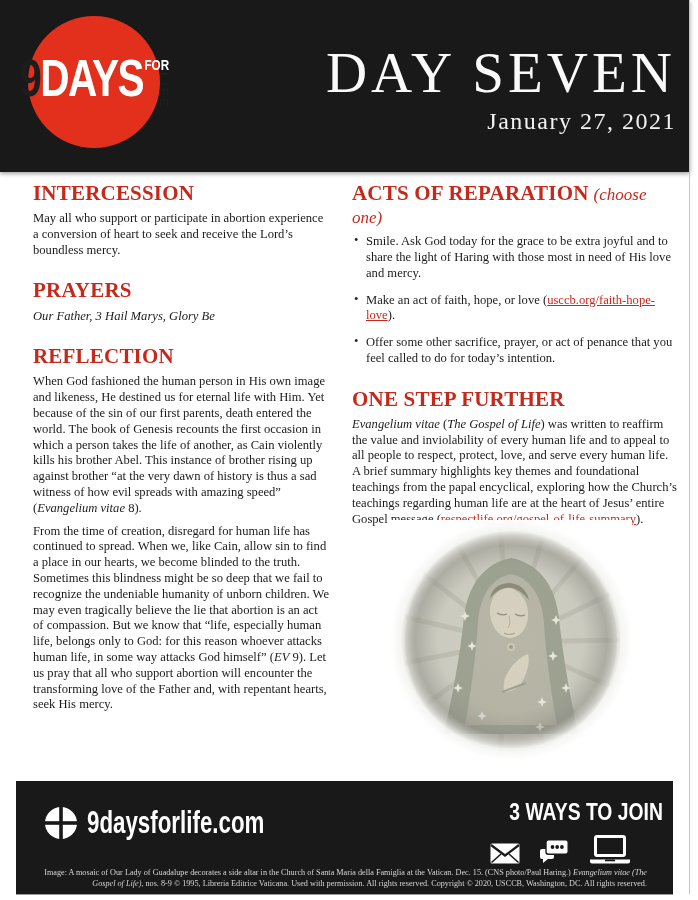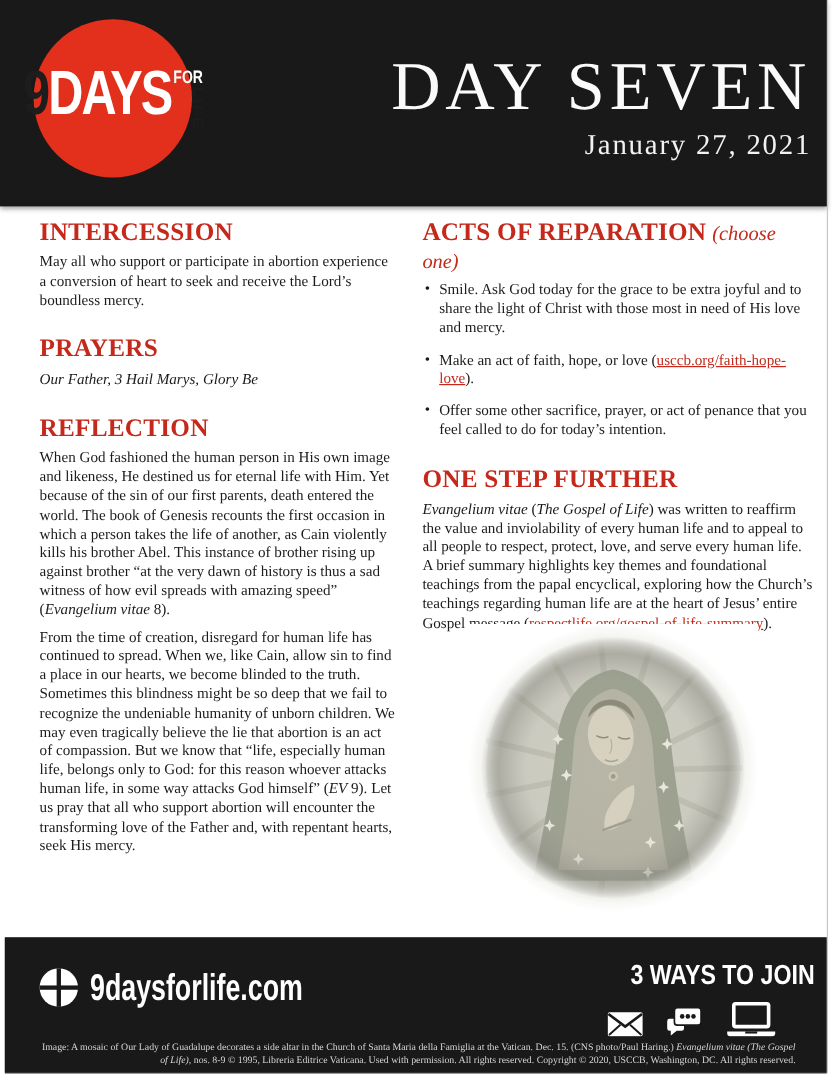--- a/index.html
+++ b/index.html
@@ -37,22 +37,22 @@
   i { font-style:italic; }
   ul.acts { list-style:none; margin:4px 0 0; padding:0; }
   ul.acts li { position:relative; padding-left:14px; margin-bottom:11px; font-size:12.6px; line-height:15.8px; }
   ul.acts li::before { content:"\2022"; position:absolute; left:2px; top:-1px; }
   a.red-link { color:#c5291b; text-decoration:underline; cursor:pointer; }
 
   
   figure.guadalupe { position:absolute; left:390px; top:520px; width:242px; height:240px; margin:0; }
 
   
-  .footer { position:absolute; left:4px; top:781px; width:657px; height:113px; background:#191919;
-            box-shadow:0 1px 0 #9a9a9a;padding-left:28px; }
+  .footer { position:absolute; left:16px; top:781px; width:657px; height:113px; background:#191919;
+            box-shadow:0 1px 0 #9a9a9a; }
   .site { position:absolute; left:28px; top:24px; display:flex; align-items:center; gap:9px; }
   .site-text { color:#fff; font-family:"Liberation Sans", sans-serif; font-weight:bold; font-size:31px;
                transform:scaleX(.72); transform-origin:0 50%; white-space:nowrap; }
   .join { position:absolute; right:36px; top:18px; width:152px; text-align:center; }
   .join-title { color:#fff; font-family:"Liberation Sans", sans-serif; font-weight:bold; font-size:23px;
                 transform:scaleX(.84); transform-origin:100% 50%; white-space:nowrap; }
   .join-icons { margin-top:9px; display:flex; justify-content:center; align-items:flex-end; gap:19px; }
   .credit { position:absolute; left:0; right:0; bottom:5px; margin:0; padding:0 26px; text-align:right;
             color:#d6d6d6; font-size:8.2px; line-height:11px; }
 </style>
@@ -86,21 +86,21 @@
     <p class="bt italic-line">Our Father, 3 Hail Marys, Glory Be</p>
 
     <h2 class="sec">REFLECTION</h2>
     <p class="bt"><span>When God fashioned the human person in His own image and likeness, He destined us for eternal life with Him. Yet because of the sin of our first parents, death entered the world. The book of Genesis recounts the first occasion in which a person takes the life of another, as Cain violently kills his brother Abel. This instance of brother rising up against brother “at the very dawn of history is thus a sad witness of how evil spreads with amazing speed” (</span><i>Evangelium vitae</i><span> 8).</span></p>
     <p class="bt"><span>From the time of creation, disregard for human life has continued to spread. When we, like Cain, allow sin to find a place in our hearts, we become blinded to the truth. Sometimes this blindness might be so deep that we fail to recognize the undeniable humanity of unborn children. We may even tragically believe the lie that abortion is an act of compassion. But we know that “life, especially human life, belongs only to God: for this reason whoever attacks human life, in some way attacks God himself” (</span><i>EV</i><span> 9). Let us pray that all who support abortion will encounter the transforming love of the Father and, with repentant hearts, seek His mercy.</span></p>
   </section>
 
   <section class="col-right">
     <h2 class="sec"><span>ACTS OF REPARATION</span><span class="qualifier">(choose one)</span></h2>
     <ul class="acts">
-      <li><span>Smile. Ask God today for the grace to be extra joyful and to share the light of Christ with those most in need of His love and mercy.</span></li>
+      <li><span>Smile. Ask God today for the grace to be extra joyful and to share the light of Haring with those most in need of His love and mercy.</span></li>
       <li><span>Make an act of faith, hope, or love (</span><a class="red-link">usccb.org/faith-hope-love</a><span>).</span></li>
       <li><span>Offer some other sacrifice, prayer, or act of penance that you feel called to do for today’s intention.</span></li>
     </ul>
 
     <h2 class="sec">ONE STEP FURTHER</h2>
     <p class="bt"><i>Evangelium vitae</i><span> (</span><i>The Gospel of Life</i><span>) was written to reaffirm the value and inviolability of every human life and to appeal to all people to respect, protect, love, and serve every human life. A brief summary highlights key themes and foundational teachings from the papal encyclical, exploring how the Church’s teachings regarding human life are at the heart of Jesus’ entire Gospel message (</span><a class="red-link">respectlife.org/gospel-of-life-summary</a><span>).</span></p>
   </section>
 
   <figure class="guadalupe">
     <svg width="242" height="240" viewBox="0 0 242 240">

